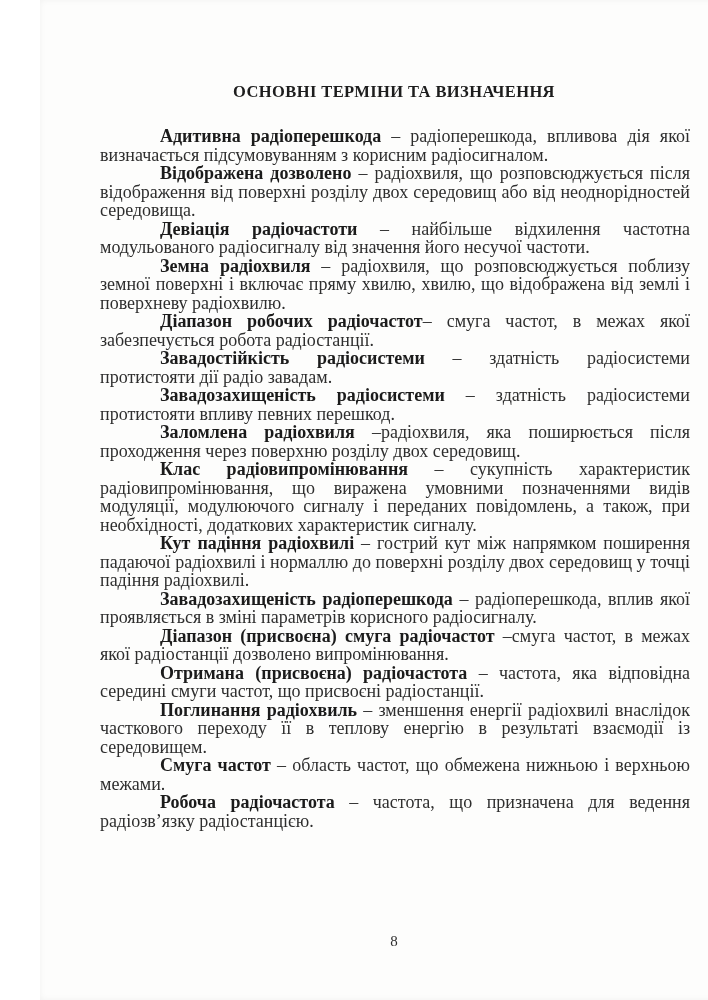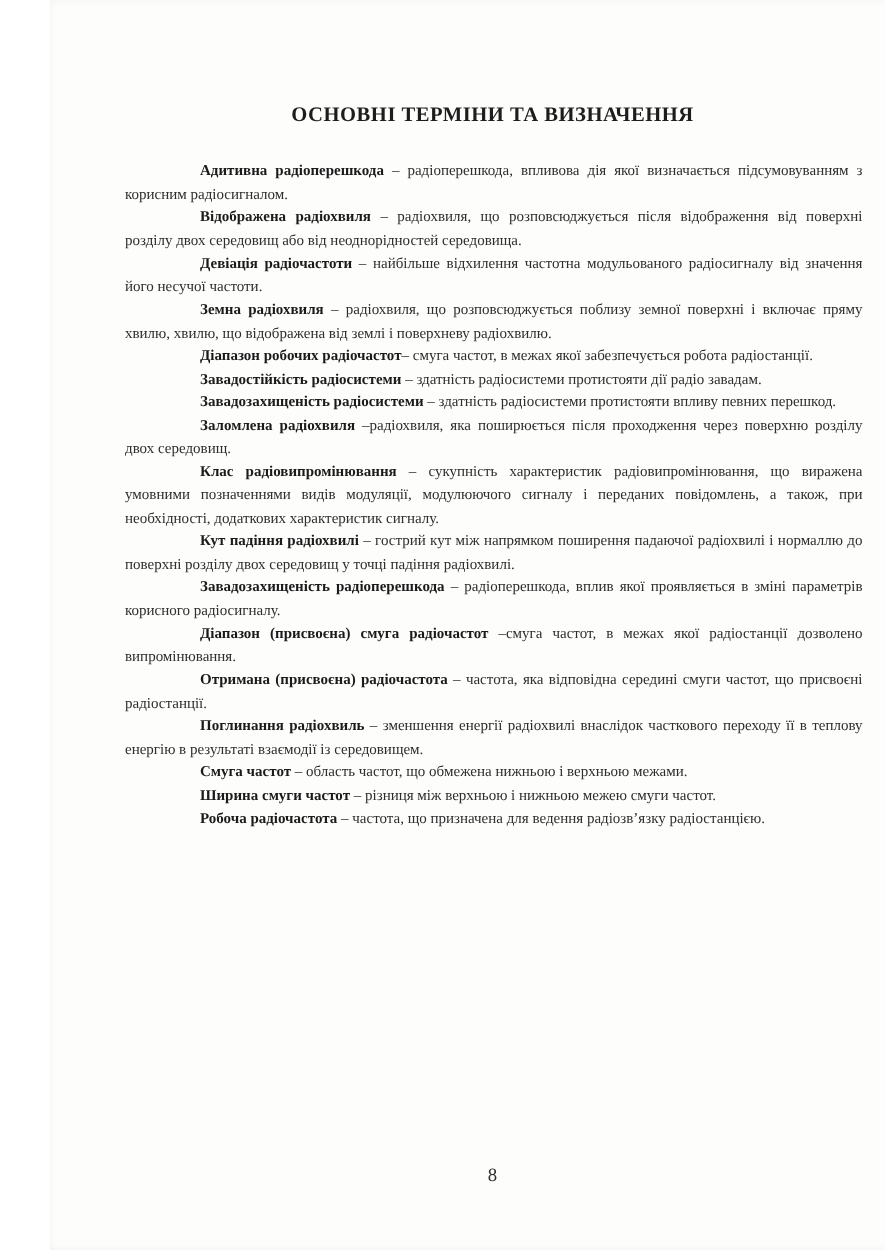--- a/index.html
+++ b/index.html
@@ -23,21 +23,21 @@
     padding-top: 82px;
     text-align: center;
     font-size: 16.5px;
     line-height: 20px;
     font-weight: bold;
     letter-spacing: 0.4px;
     color: #1d1d1d;
   }
   .terms {
     margin: 25px 58px 0 60px;
-    font-size: 12px;
+    font-size: 18px;
     line-height: 18.5px;
     text-align: justify;
     text-align-last: left;
   }
   .para {
     margin: 0;
     text-indent: 60px;
   }
   .para .term {
     font-weight: bold;
@@ -57,32 +57,31 @@
   }
 </style>
 </head>
 <body>
 
 <div class="page">
   <h1 class="doc-title">ОСНОВНІ ТЕРМІНИ ТА ВИЗНАЧЕННЯ</h1>
 
   <div class="terms" id="terms-container">
       <p class="para"><span class="term">Адитивна радіоперешкода</span><span class="definition"> – радіоперешкода, впливова дія якої визначається підсумовуванням з корисним радіосигналом.</span></p>
-      <p class="para"><span class="term">Відображена радіохвиля</span><span class="definition"> – радіохвиля, що розповсюджується після відображення від поверхні розділу двох середовищ або від неоднорідностей середовища.</span></p>
+      <p class="para"><span class="term">Відображена дозволено</span><span class="definition"> – радіохвиля, що розповсюджується після відображення від поверхні розділу двох середовищ або від неоднорідностей середовища.</span></p>
       <p class="para"><span class="term">Девіація радіочастоти</span><span class="definition"> – найбільше відхилення частотна модульованого радіосигналу від значення його несучої частоти.</span></p>
       <p class="para"><span class="term">Земна радіохвиля</span><span class="definition"> – радіохвиля, що розповсюджується поблизу земної поверхні і включає пряму хвилю, хвилю, що відображена від землі і поверхневу радіохвилю.</span></p>
       <p class="para"><span class="term">Діапазон робочих радіочастот</span><span class="definition">– смуга частот, в межах якої забезпечується робота радіостанції.</span></p>
       <p class="para"><span class="term">Завадостійкість радіосистеми</span><span class="definition"> – здатність радіосистеми протистояти дії радіо завадам.</span></p>
       <p class="para"><span class="term">Завадозахищеність радіосистеми</span><span class="definition"> – здатність радіосистеми протистояти впливу певних перешкод.</span></p>
       <p class="para"><span class="term">Заломлена радіохвиля</span><span class="definition"> –радіохвиля, яка поширюється після проходження через поверхню розділу двох середовищ.</span></p>
       <p class="para"><span class="term">Клас радіовипромінювання</span><span class="definition"> – сукупність характеристик радіовипромінювання, що виражена умовними позначеннями видів модуляції, модулюючого сигналу і переданих повідомлень, а також, при необхідності, додаткових характеристик сигналу.</span></p>
       <p class="para"><span class="term">Кут падіння радіохвилі</span><span class="definition"> – гострий кут між напрямком поширення падаючої радіохвилі і нормаллю до поверхні розділу двох середовищ у точці падіння радіохвилі.</span></p>
       <p class="para"><span class="term">Завадозахищеність радіоперешкода</span><span class="definition"> – радіоперешкода, вплив якої проявляється в зміні параметрів корисного радіосигналу.</span></p>
       <p class="para"><span class="term">Діапазон (присвоєна) смуга радіочастот</span><span class="definition"> –смуга частот, в межах якої радіостанції дозволено випромінювання.</span></p>
       <p class="para"><span class="term">Отримана (присвоєна) радіочастота</span><span class="definition"> – частота, яка відповідна середині смуги частот, що присвоєні радіостанції.</span></p>
       <p class="para"><span class="term">Поглинання радіохвиль</span><span class="definition"> – зменшення енергії радіохвилі внаслідок часткового переходу її в теплову енергію в результаті взаємодії із середовищем.</span></p>
       <p class="para"><span class="term">Смуга частот</span><span class="definition"> – область частот, що обмежена нижньою і верхньою межами.</span></p>
-      <p class="para"><span class="term">Ширина смуги частот</span><span class="definition"> – різниця між верхньою і нижньою межею смуги частот.</span></p>
       <p class="para"><span class="term">Робоча радіочастота</span><span class="definition"> – частота, що призначена для ведення радіозв’язку радіостанцією.</span></p>
     </div>
 
   <div class="page-number">8</div>
 </div>
 
 </body></html>

